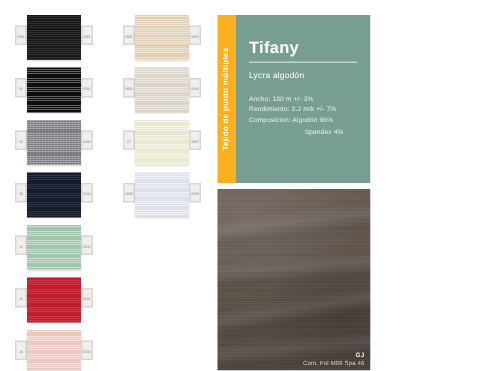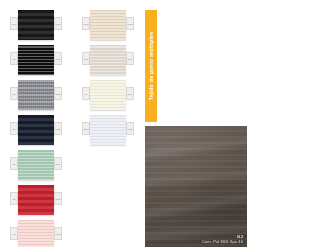--- a/index.html
+++ b/index.html
@@ -231,20 +231,31 @@
             <div class="tab tab-r">0008</div>
           </div>
         </div>
       </div>
   </div>
 
   <div class="orange-bar">
     <span class="vtext">Tejido de punto múltiples</span>
   </div>
 
+  <div class="info-panel">
+    <div class="info-title">Tifany</div>
+    <div class="rule"></div>
+    <div class="info-sub">Lycra algodón</div>
+    <ul class="spec-list" id="spec-list">
+        <li>Ancho: 180 m +/- 3%</li>
+        <li>Rendimiento: 3.2 m/k +/- 7%</li>
+        <li>Composición: Algodón 96%</li>
+        <li class="indent">Spandex 4%</li>
+      </ul>
+  </div>
 
   <div class="photo">
     <div class="weave"></div>
     <div class="fold f1"></div>
     <div class="fold f2"></div>
     <div class="fold f3"></div>
     <div class="fold f4"></div>
     <div class="photo-caption">
       <span class="code">GJ</span>
       <span class="credit">Com. Pol M06 Spa 46</span>

